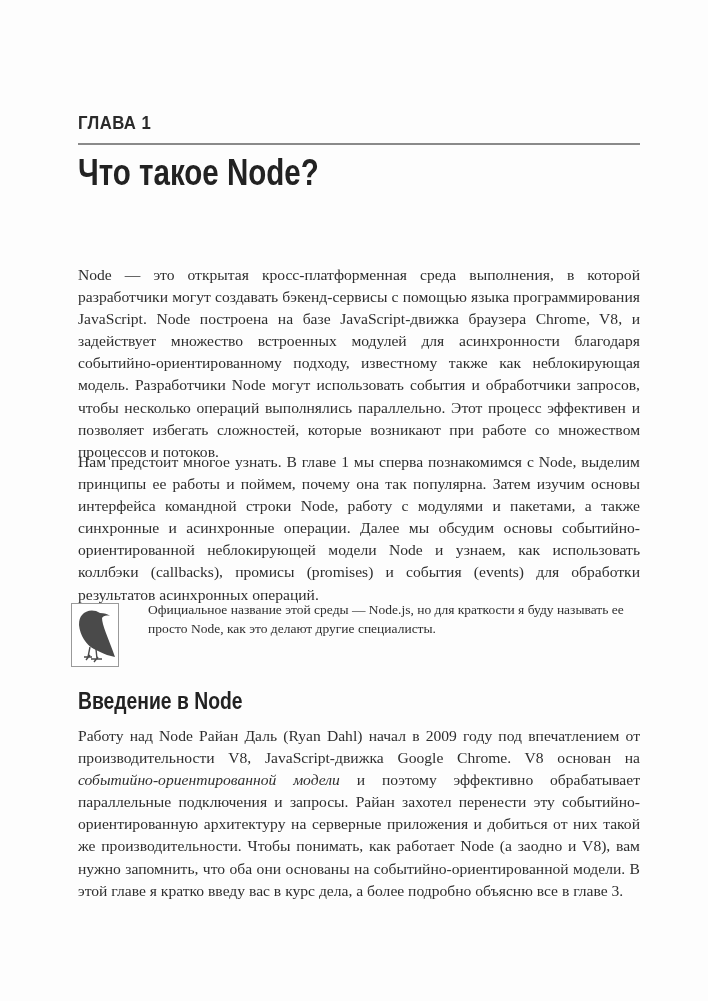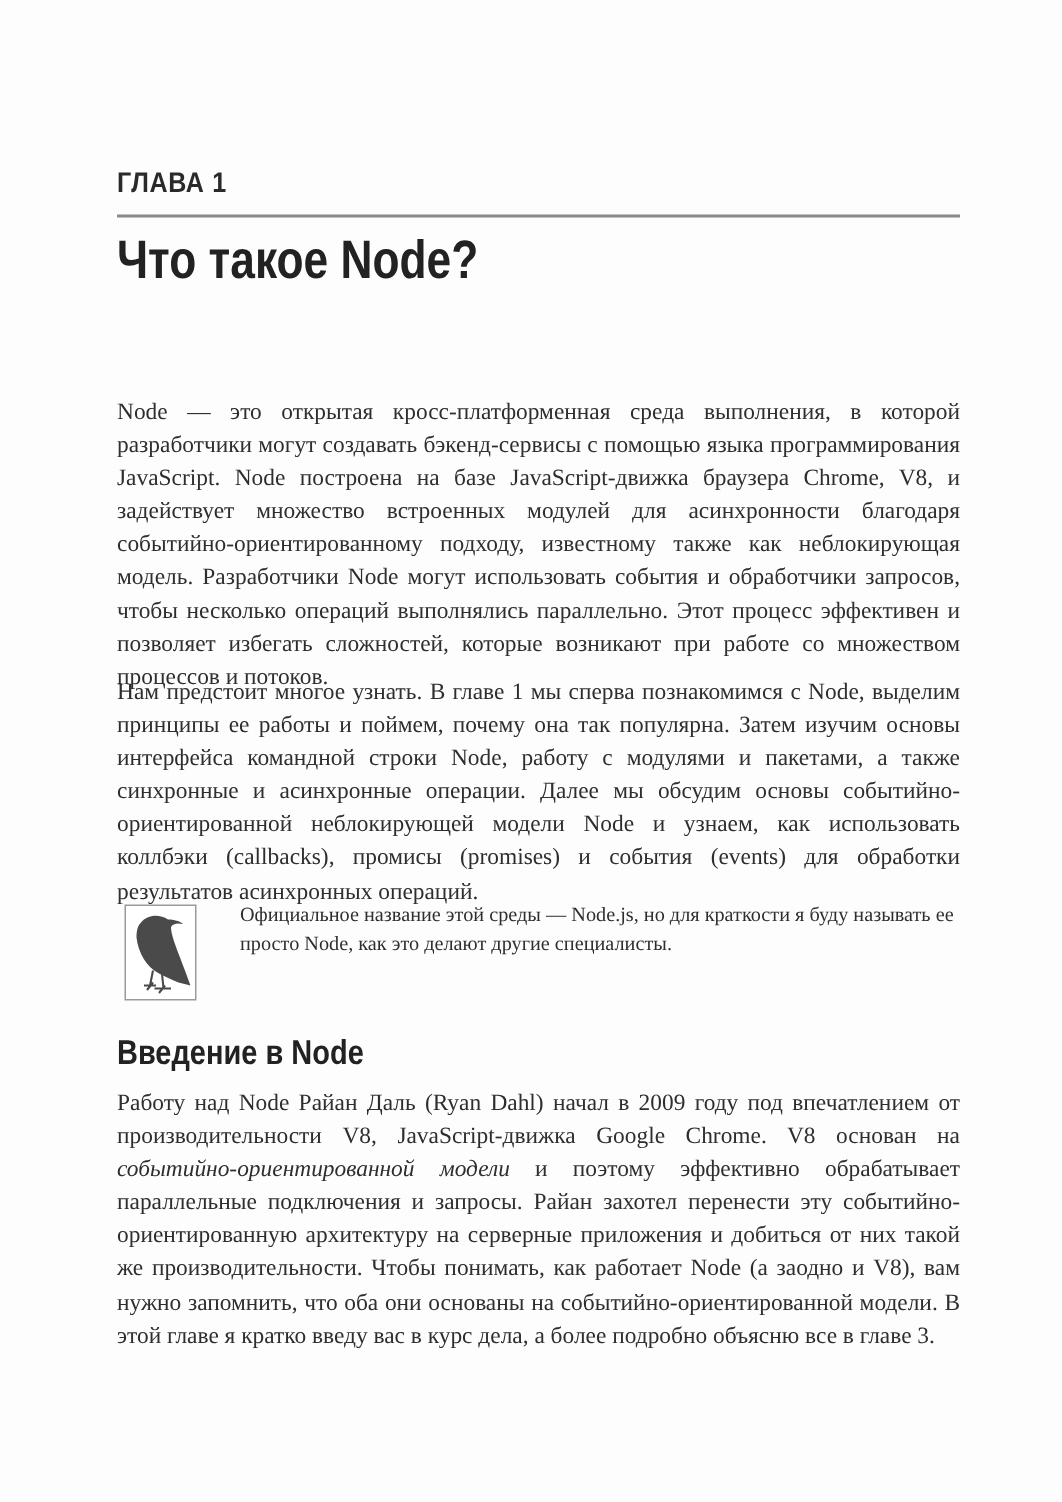--- a/index.html
+++ b/index.html
@@ -19,21 +19,21 @@
       color: #222; transform: scaleX(0.82); transform-origin: left; white-space: nowrap;
     }
     .para {
       position: absolute; left: 78px; width: 562px;
       font-family: "Liberation Serif", serif; font-size: 15.6px; line-height: 22.1px;
       text-align: justify; color: #2e2e2e; margin: 0; hyphens: manual;
     }
     .p1 { top: 264px; }
     .p2 { top: 451px; font-family: Liberation Serif, serif; }
     .note {
-      position: absolute; left: 78px; top: 598px; width: 562px; height: 72px;
+      position: absolute; left: 66px; top: 598px; width: 562px; height: 72px;
     }
     .bird-box {
       position: absolute; left: 5px; top: 5px; width: 46px; height: 62px;
       border: 1px solid #9a9a9a; background: #fff;
     }
     .bird-box svg { position: absolute; left: 2px; top: 3px; }
     .note-text {
       position: absolute; left: 82px; top: 2px; width: 480px;
       font-family: "Liberation Serif", serif; font-size: 13.5px; line-height: 19px; color: #2e2e2e;
       margin: 0;

